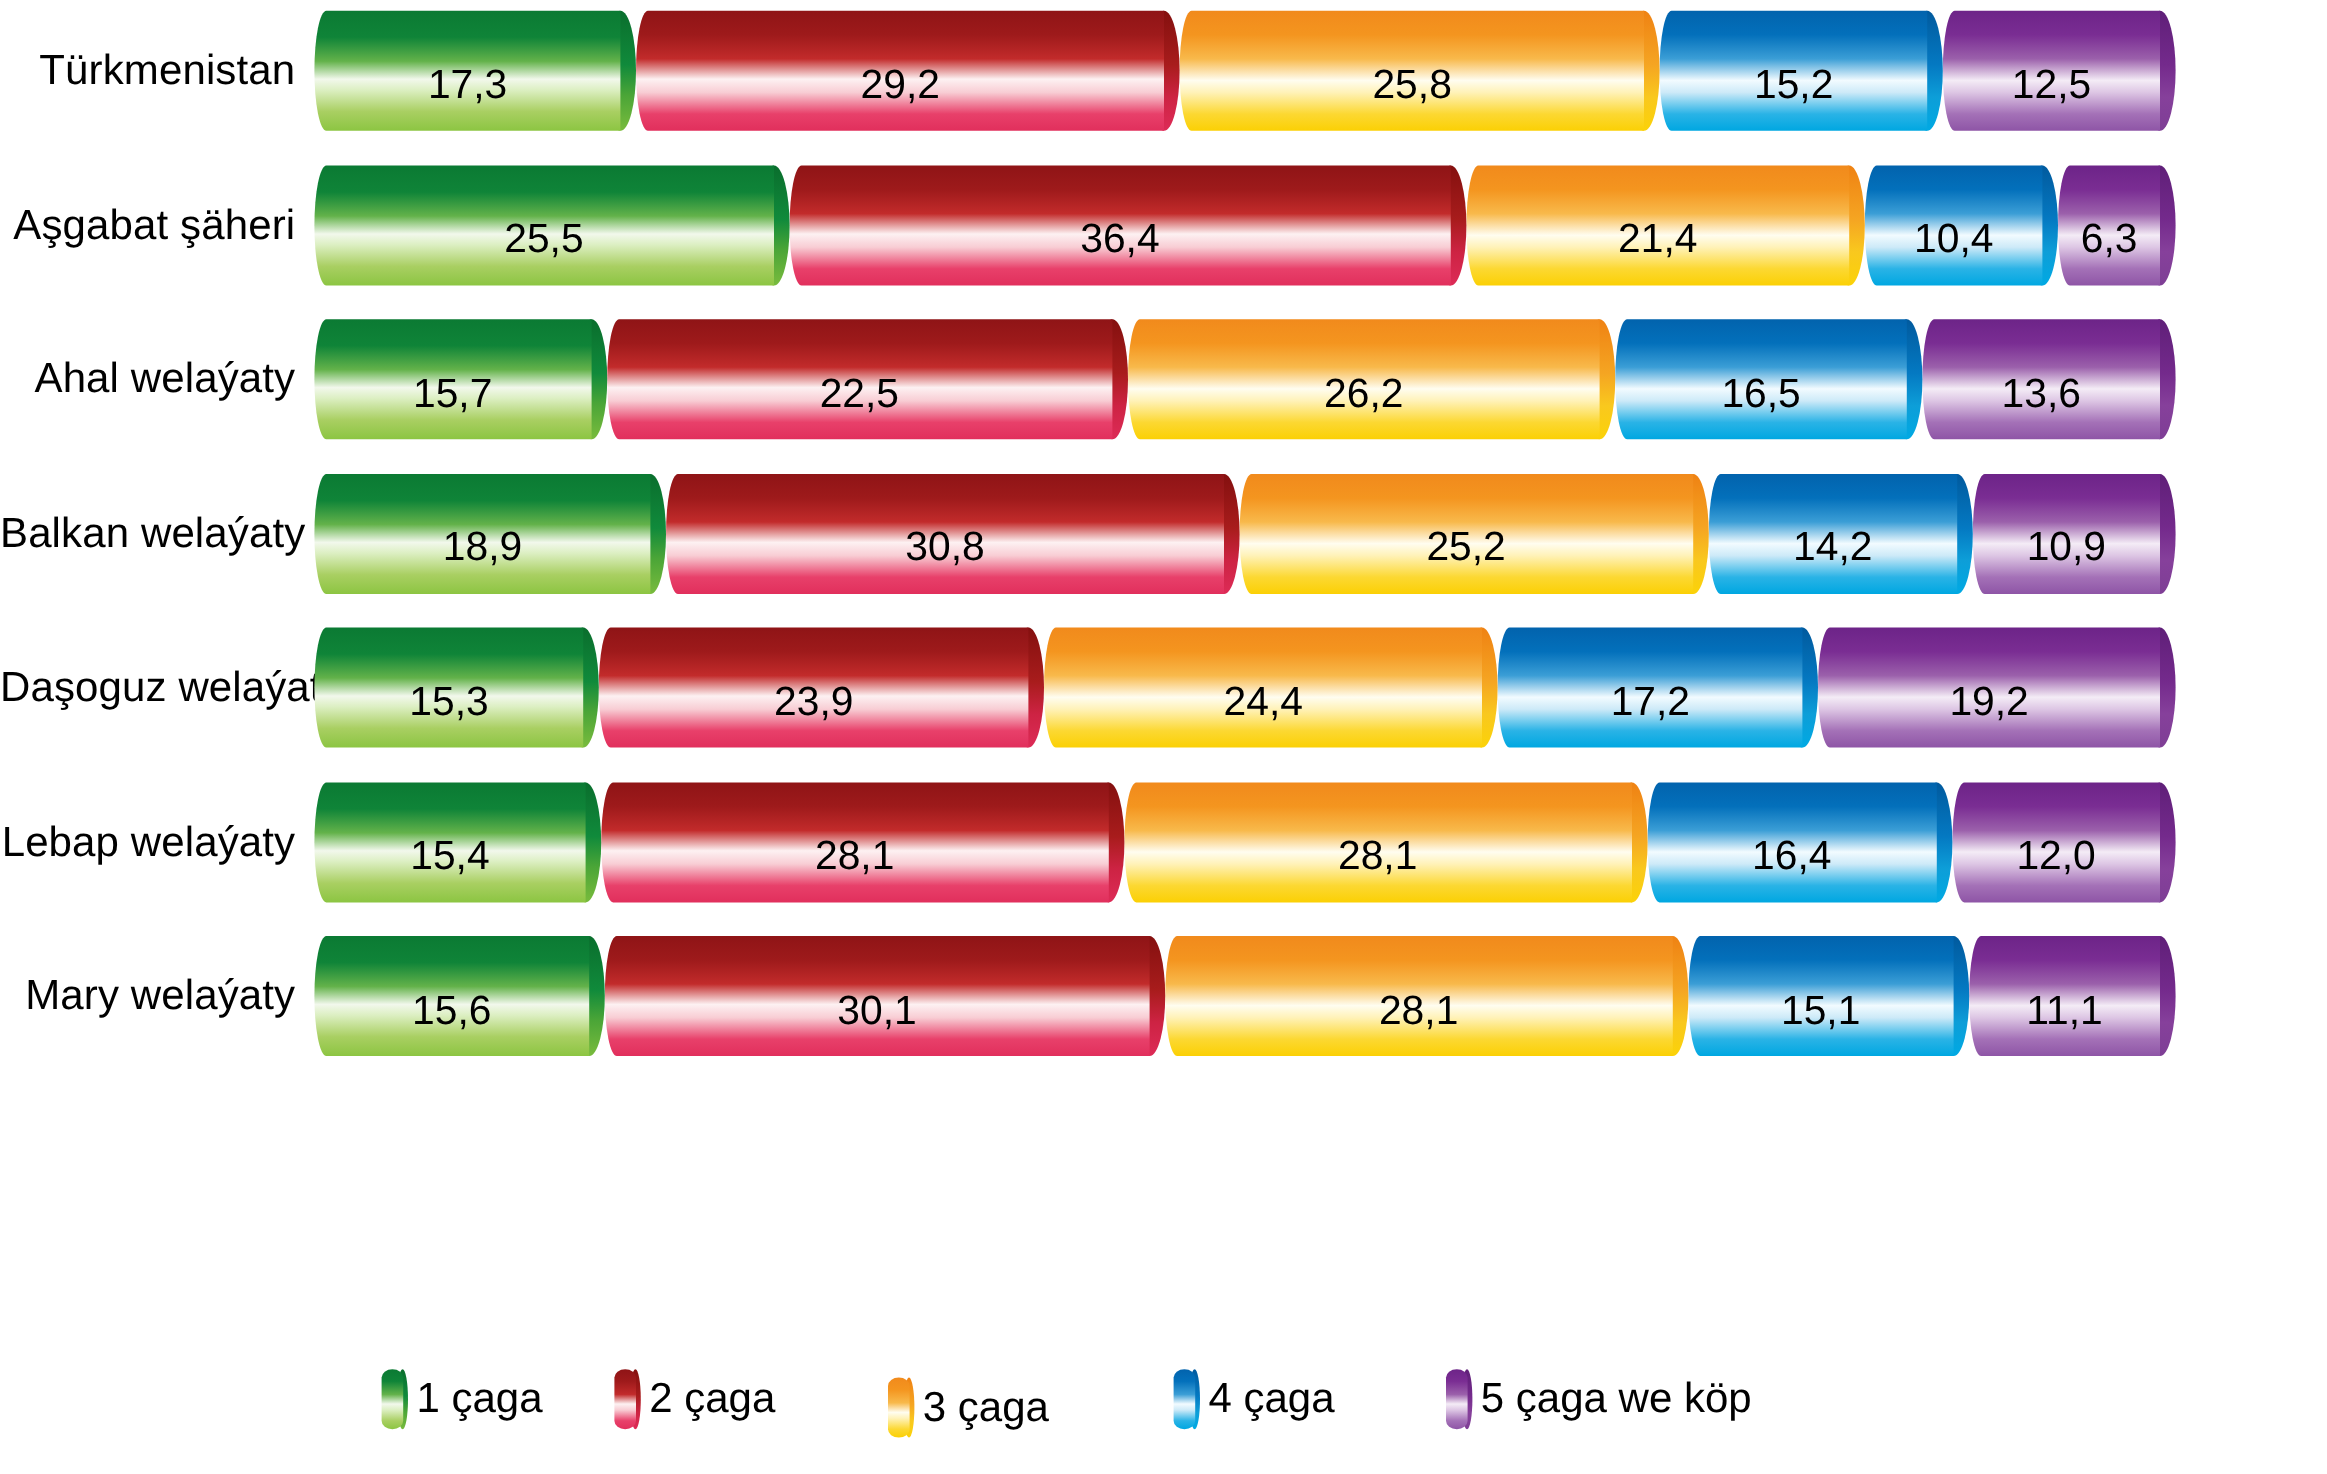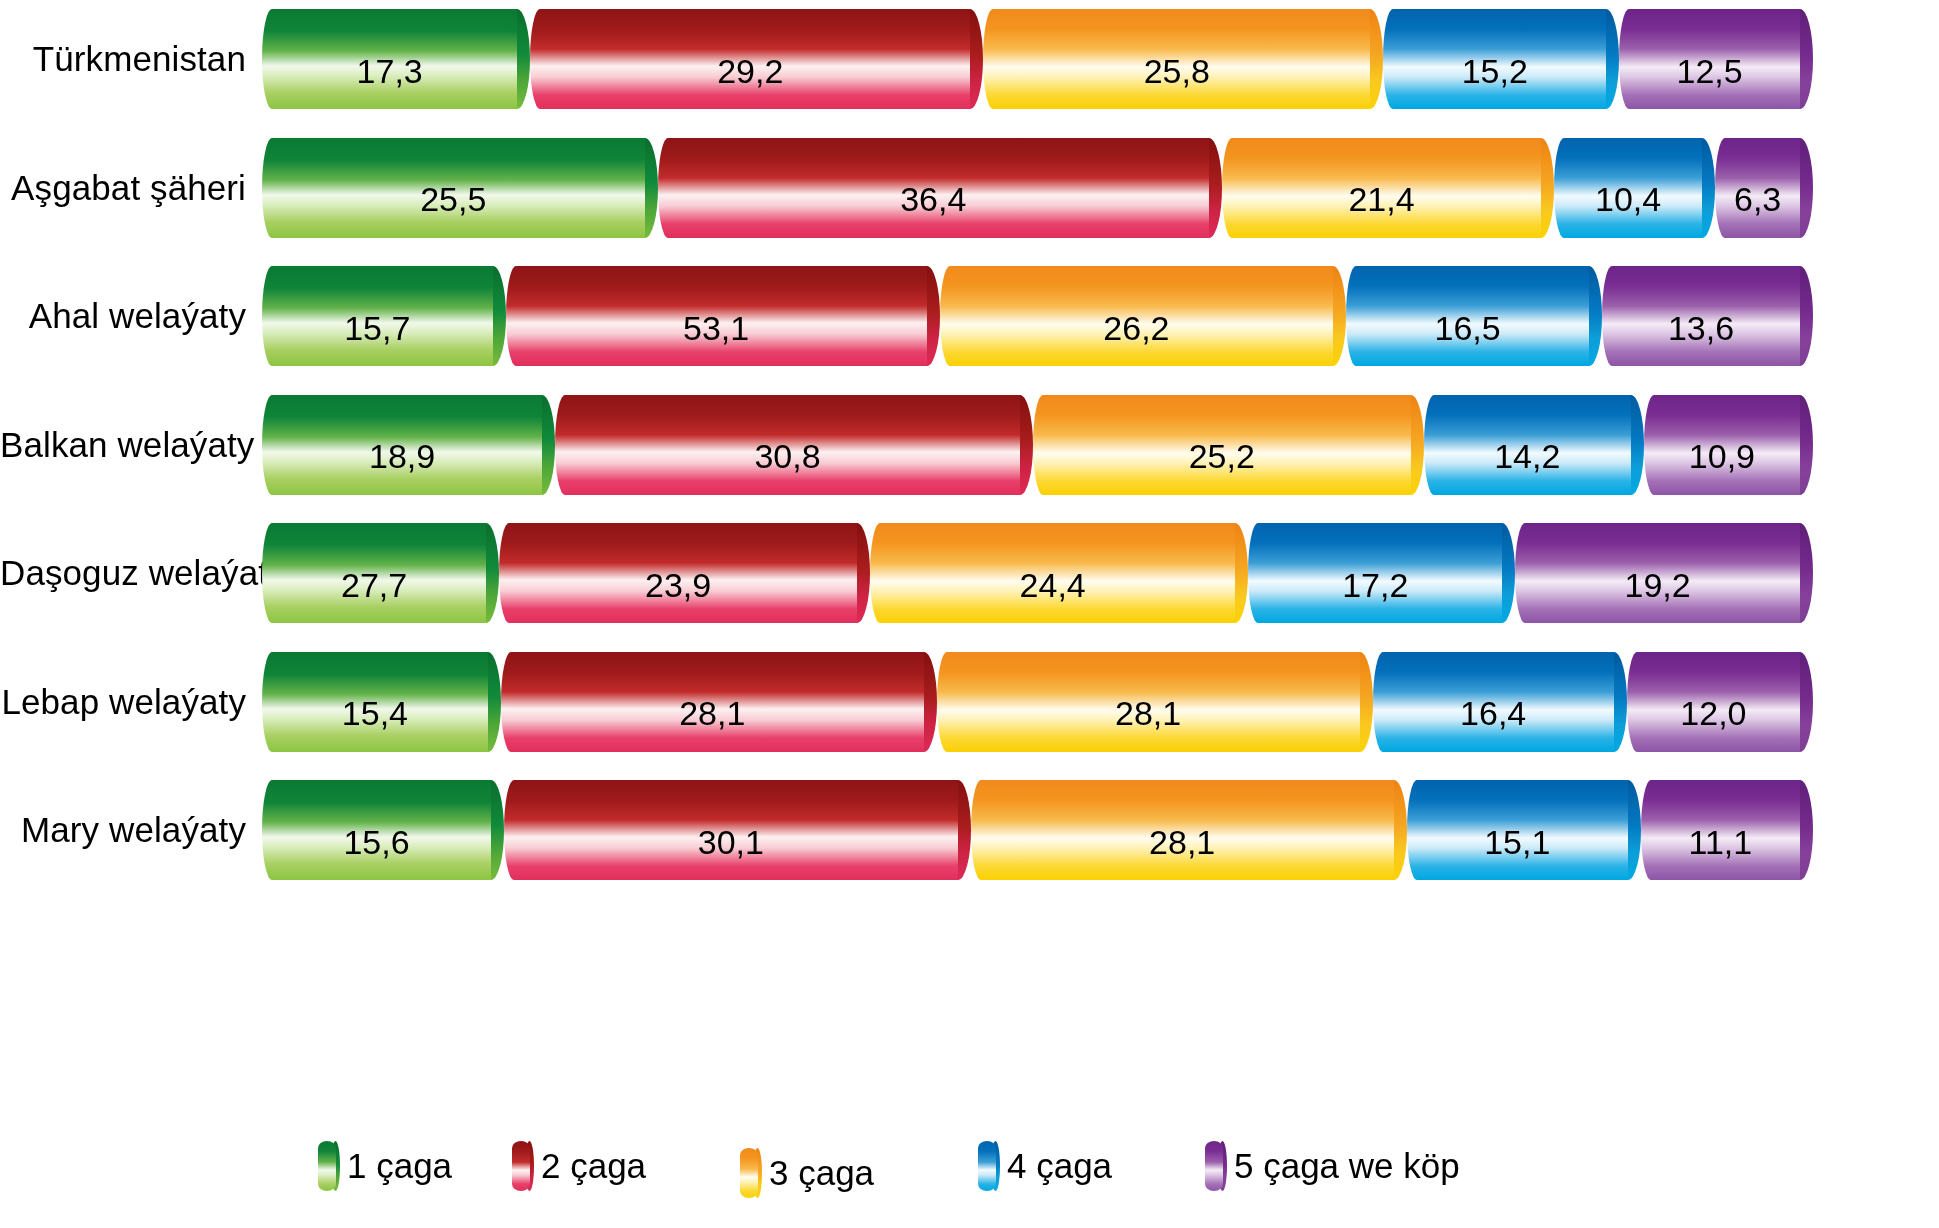--- a/index.html
+++ b/index.html
@@ -265,21 +265,21 @@
         <div class="cat-label">Ahal welaýaty</div>
         <div class="bar-track">
           <div class="seg s0" style="left: 0%; width: 15.7%; z-index: 10;">
             <div class="cap"></div>
             <div class="body"></div>
             <div class="val">15,7</div>
           </div>
           <div class="seg s1" style="left: 15.7%; width: 28%; z-index: 9;">
             <div class="cap"></div>
             <div class="body"></div>
-            <div class="val">53,1</div>
+            <div class="val">22,5</div>
           </div>
           <div class="seg s2" style="left: 43.7%; width: 26.2%; z-index: 8;">
             <div class="cap"></div>
             <div class="body"></div>
             <div class="val">26,2</div>
           </div>
           <div class="seg s3" style="left: 69.9%; width: 16.5%; z-index: 7;">
             <div class="cap"></div>
             <div class="body"></div>
             <div class="val">16,5</div>
@@ -320,21 +320,21 @@
             <div class="val">10,9</div>
           </div>
         </div>
       </div>
       <div class="bar-row" style="top: 514px;">
         <div class="cat-label">Daşoguz welaýaty</div>
         <div class="bar-track">
           <div class="seg s0" style="left: 0%; width: 15.3%; z-index: 10;">
             <div class="cap"></div>
             <div class="body"></div>
-            <div class="val">27,7</div>
+            <div class="val">15,3</div>
           </div>
           <div class="seg s1" style="left: 15.3%; width: 23.9%; z-index: 9;">
             <div class="cap"></div>
             <div class="body"></div>
             <div class="val">23,9</div>
           </div>
           <div class="seg s2" style="left: 39.2%; width: 24.4%; z-index: 8;">
             <div class="cap"></div>
             <div class="body"></div>
             <div class="val">24,4</div>

